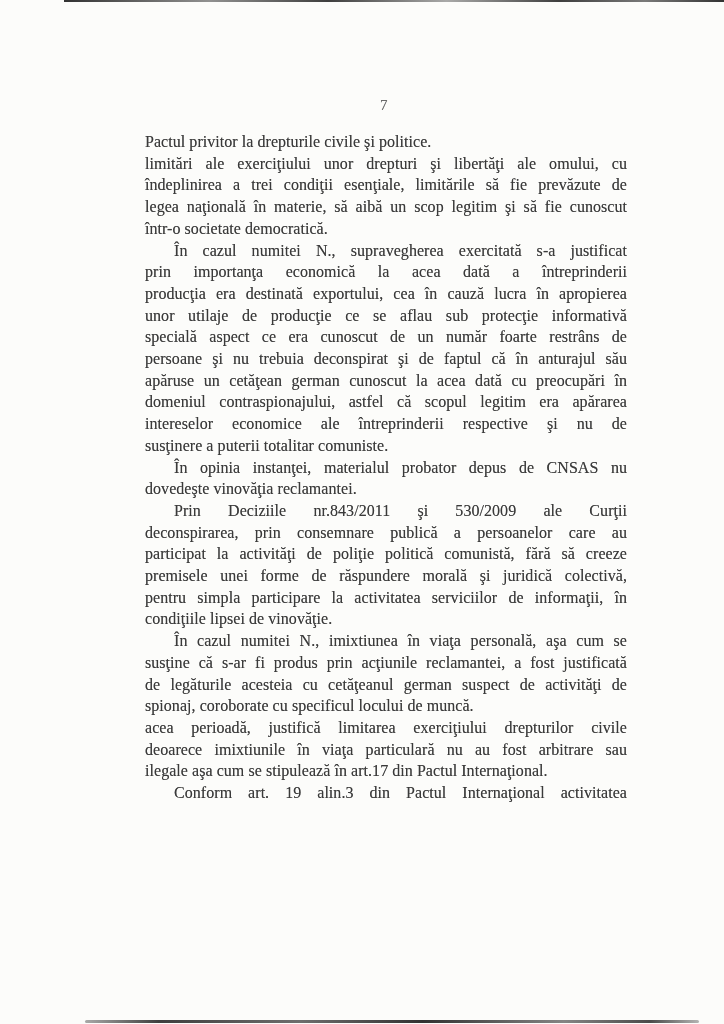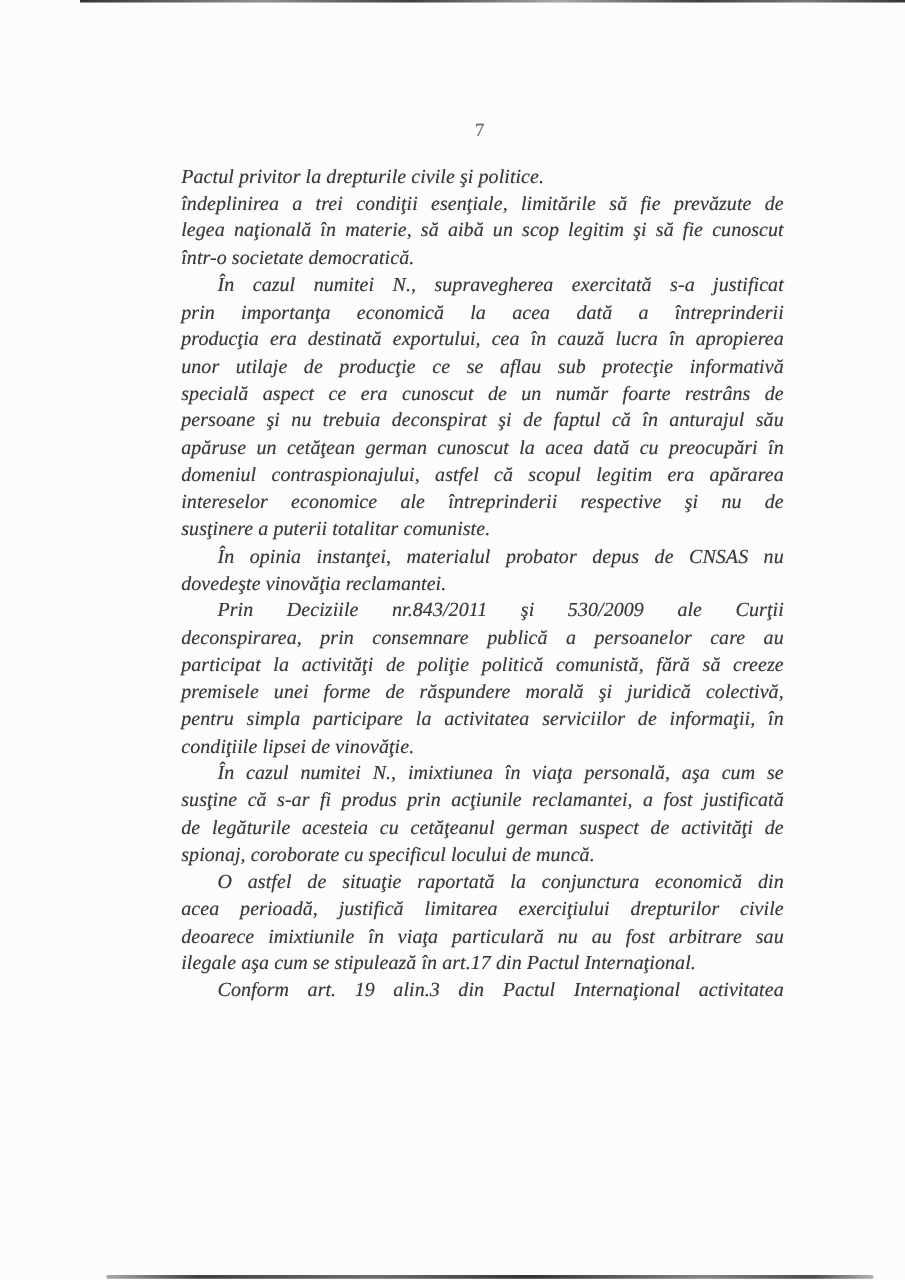--- a/index.html
+++ b/index.html
@@ -33,21 +33,20 @@
     top: 131px;
     width: 482px;
     font-size: 16px;
     line-height: 21.7px;
     color: #3a3a3a;
     text-shadow: 0 0 0.6px rgba(58,58,58,0.55);
     letter-spacing: 0.05px;
   }
   .paragraph {
     margin: 0;
-    font-style: italic;
   }
   .line {
     text-align: justify;
     text-align-last: justify;
     white-space: normal;
   }
   .line.endline {
     text-align: left;
     text-align-last: left;
   }
@@ -92,20 +91,21 @@
 <body>
 
 <div class="scan-page">
   <div class="edge-line top"></div>
   <div class="page-number">7</div>
   <div class="text-block" style="color: rgb(58, 58, 58);">
       <div class="paragraph">
         <div class="line endline">Pactul privitor la drepturile civile şi politice.</div>
       </div>
       <div class="paragraph">
+        <div class="line">limitări ale exerciţiului unor drepturi şi libertăţi ale omului, cu</div>
         <div class="line">îndeplinirea a trei condiţii esenţiale, limitările să fie prevăzute de</div>
         <div class="line">legea naţională în materie, să aibă un scop legitim şi să fie cunoscut</div>
         <div class="line endline">într-o societate democratică.</div>
       </div>
       <div class="paragraph">
         <div class="line indent">În cazul numitei N., supravegherea exercitată s-a justificat</div>
         <div class="line">prin importanţa economică la acea dată a întreprinderii</div>
         <div class="line">producţia era destinată exportului, cea în cauză lucra în apropierea</div>
         <div class="line">unor utilaje de producţie ce se aflau sub protecţie informativă</div>
         <div class="line">specială aspect ce era cunoscut de un număr foarte restrâns de</div>
@@ -127,21 +127,20 @@
         <div class="line">pentru simpla participare la activitatea serviciilor de informaţii, în</div>
         <div class="line endline">condiţiile lipsei de vinovăţie.</div>
       </div>
       <div class="paragraph">
         <div class="line indent">În cazul numitei N., imixtiunea în viaţa personală, aşa cum se</div>
         <div class="line">susţine că s-ar fi produs prin acţiunile reclamantei, a fost justificată</div>
         <div class="line">de legăturile acesteia cu cetăţeanul german suspect de activităţi de</div>
         <div class="line endline">spionaj, coroborate cu specificul locului de muncă.</div>
       </div>
       <div class="paragraph">
-        <div class="line indent">O astfel de situaţie raportată la conjunctura economică din</div>
         <div class="line">acea perioadă, justifică limitarea exerciţiului drepturilor civile</div>
         <div class="line">deoarece imixtiunile în viaţa particulară nu au fost arbitrare sau</div>
         <div class="line endline">ilegale aşa cum se stipulează în art.17 din Pactul Internaţional.</div>
       </div>
       <div class="paragraph">
         <div class="line indent">Conform art. 19 alin.3 din Pactul Internaţional activitatea</div>
       </div>
     </div>
   <div class="edge-line bottom"></div>
 </div>

